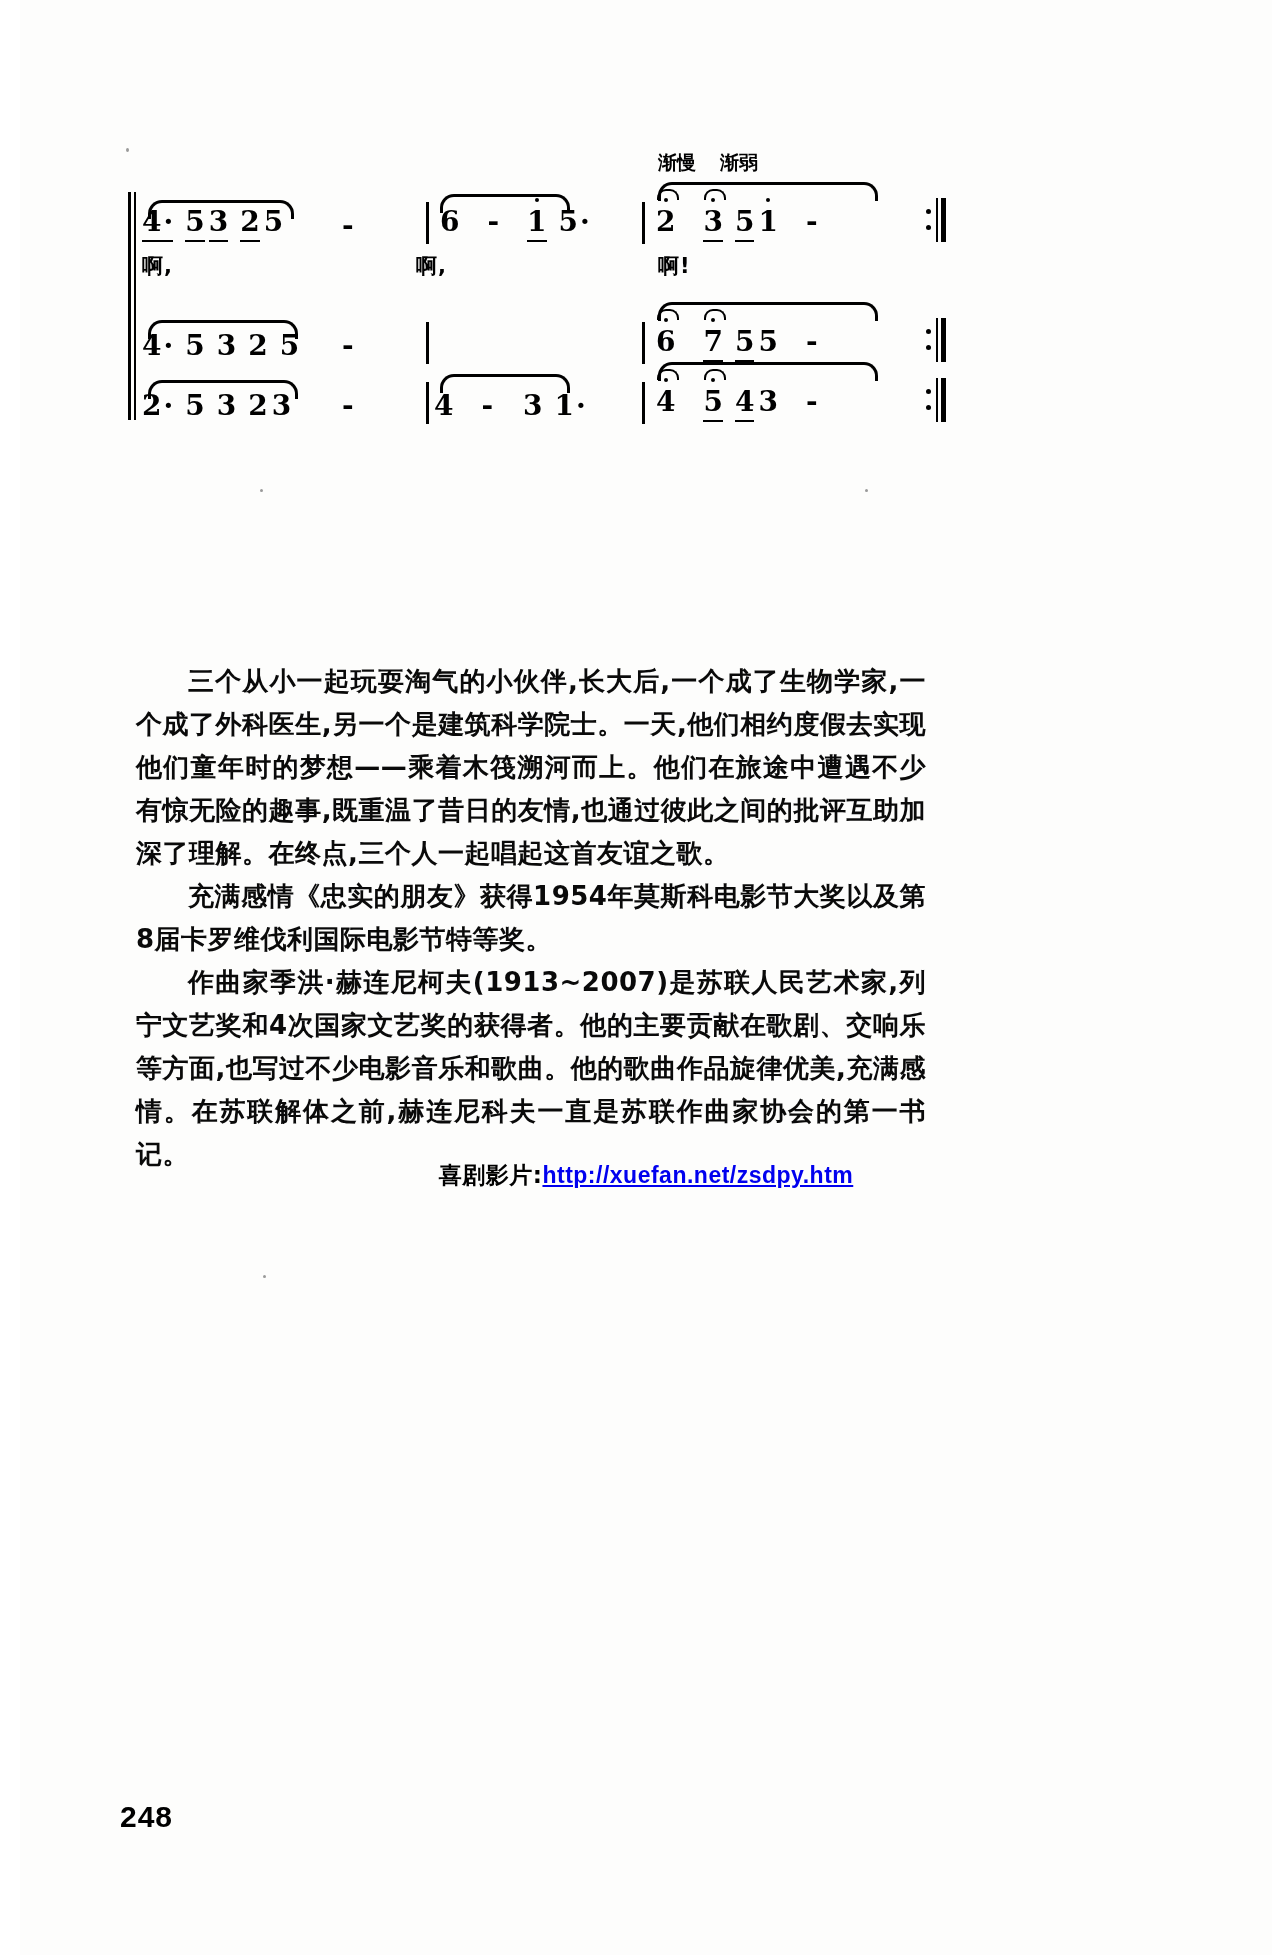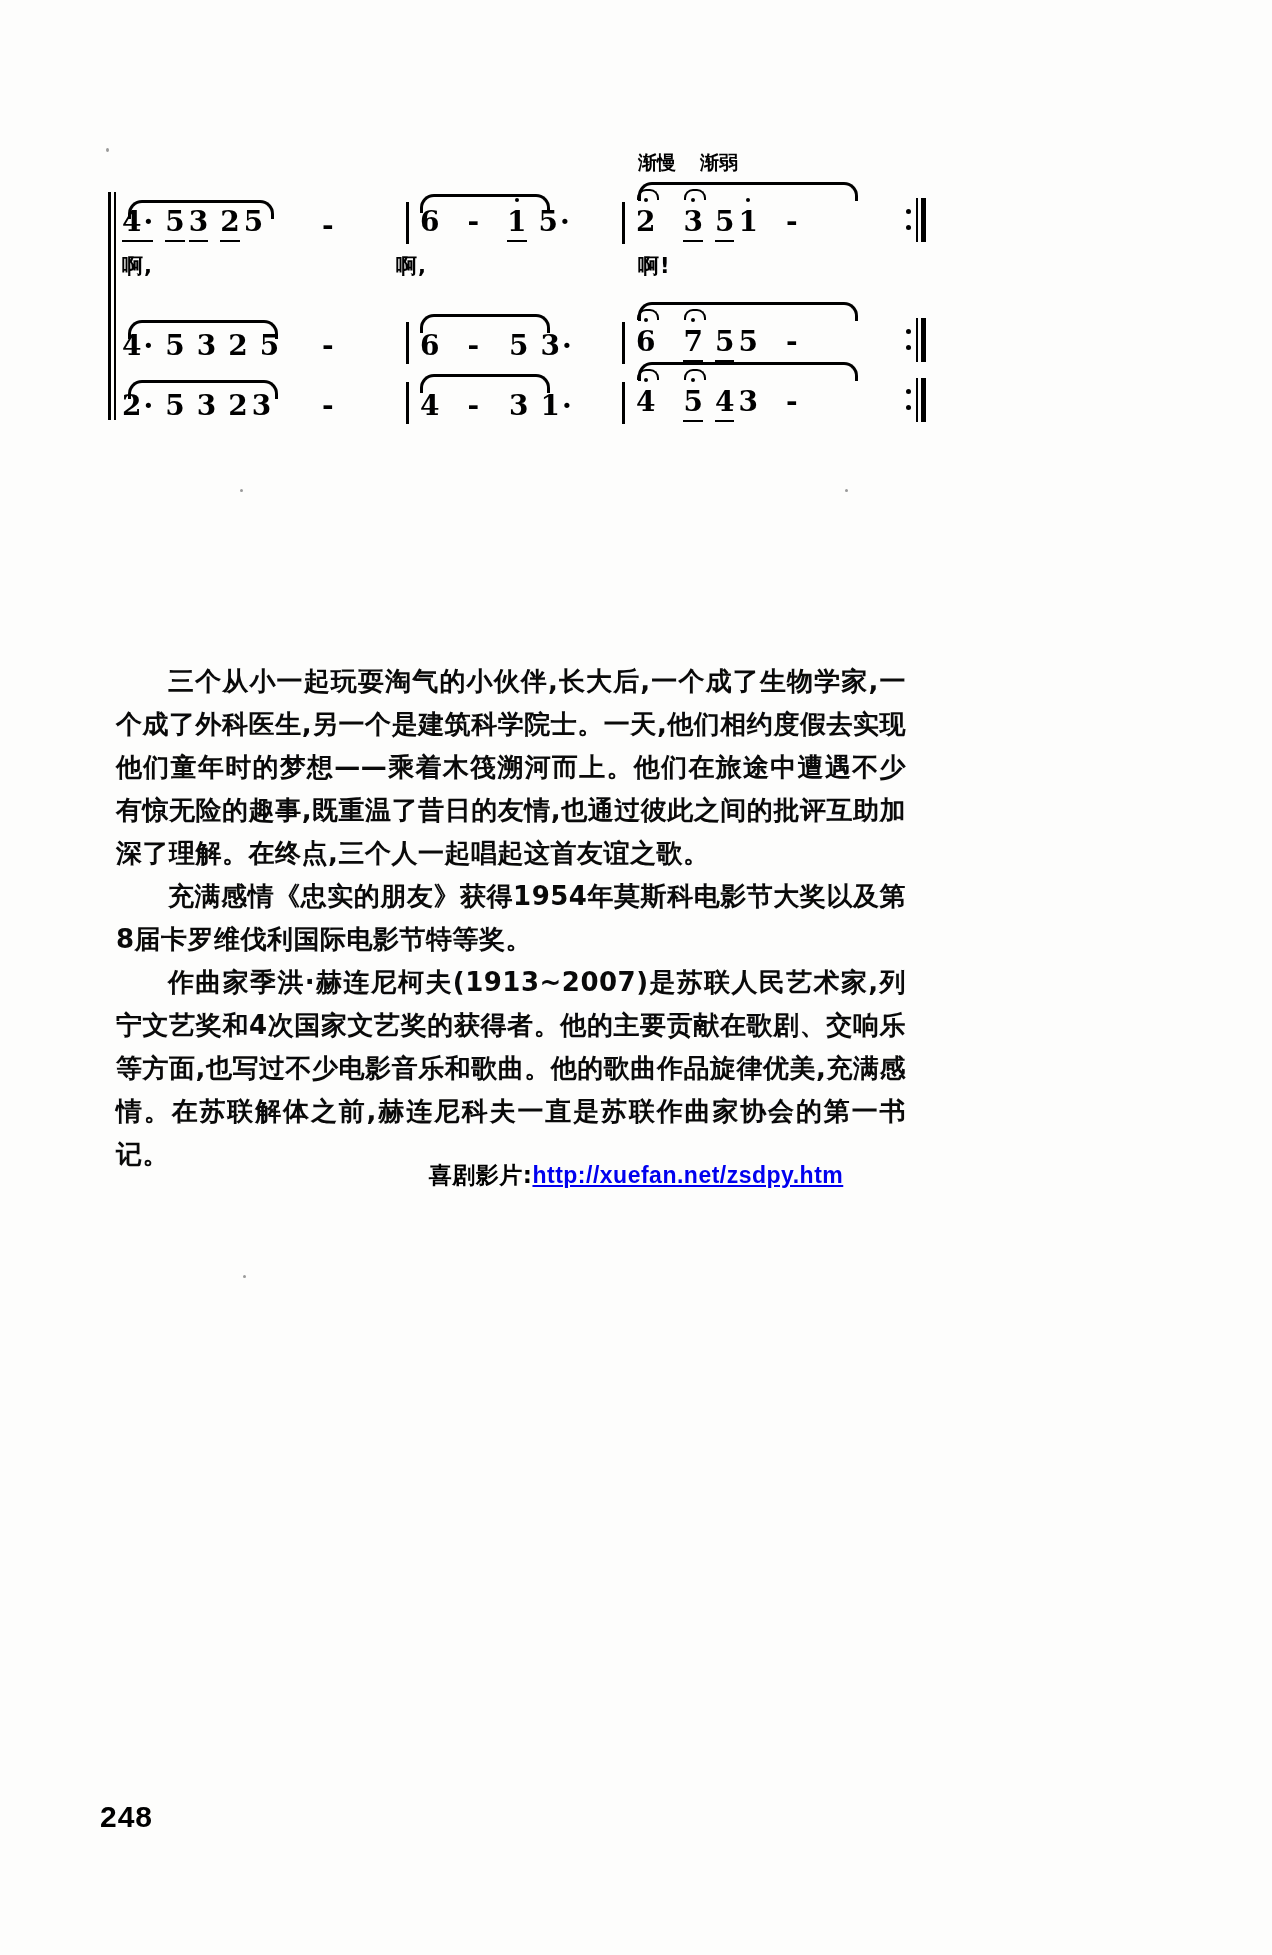--- a/index.html
+++ b/index.html
@@ -7,20 +7,21 @@
     width:1272px;height:1955px;
     background:#ffffff;
     font-family:"Liberation Serif", serif;
     color:#000;
     position:relative;
     overflow:hidden;
   }
   .page{
     position:absolute;inset:0;
     background:#fdfdfc;
+    margin-left:20px;
   }
 
   
   .score{
     position:absolute;
     left:108px;top:150px;
     width:800px;height:290px;
   }
   
   .brace{
@@ -221,26 +222,20 @@
         </div>
       </div>
 
       <div class="measure m-b">
         <div class="notes">
           <span class="dash">-</span>
         </div>
       </div>
 
       <div class="barline" style="left:284px;top:14px;height:42px;"></div>
-      <div class="measure m-c">
-        <div class="slur" style="left:14px;top:6px;width:124px;"></div>
-        <div class="notes" style="left:14px;">
-          <span class="note wide">6</span><span class="dash">-</span><span class="note" style="margin-left:18px;">5</span><span class="note dot">3</span>
-        </div>
-      </div>
 
       <div class="barline" style="left:500px;top:14px;height:42px;"></div>
       <div class="measure m-d">
         <div class="slur" style="left:16px;top:-6px;width:214px;"></div>
         <div class="notes" style="left:14px;">
           <span class="note ferm oct-hi wide">6</span><span class="note ferm oct-hi dot u1">7</span><span class="note u1 tight">5</span><span class="note wide">5</span><span class="dash">-</span>
         </div>
         <div class="repeat-end" style="right:-4px;top:10px;">
           <span class="d top"></span>
             <span class="d bot"></span>
@@ -261,21 +256,21 @@
 
       <div class="measure m-b">
         <div class="notes">
           <span class="dash">-</span>
         </div>
       </div>
 
       <div class="barline" style="left:284px;top:14px;height:42px;"></div>
       <div class="measure m-c">
         <div class="slur" style="left:14px;top:6px;width:124px;"></div>
-        <div class="notes" style="left:14px;">
+        <div class="notes" style="left:8px;">
           <span class="note wide">4</span><span class="dash">-</span><span class="note" style="margin-left:18px;">3</span><span class="note dot">1</span>
         </div>
       </div>
 
       <div class="barline" style="left:500px;top:14px;height:42px;"></div>
       <div class="measure m-d">
         <div class="slur" style="left:16px;top:-6px;width:214px;"></div>
         <div class="notes" style="left:14px;">
           <span class="note ferm oct-hi wide">4</span><span class="note ferm oct-hi dot u1">5</span><span class="note u1 tight">4</span><span class="note wide">3</span><span class="dash">-</span>
         </div>

